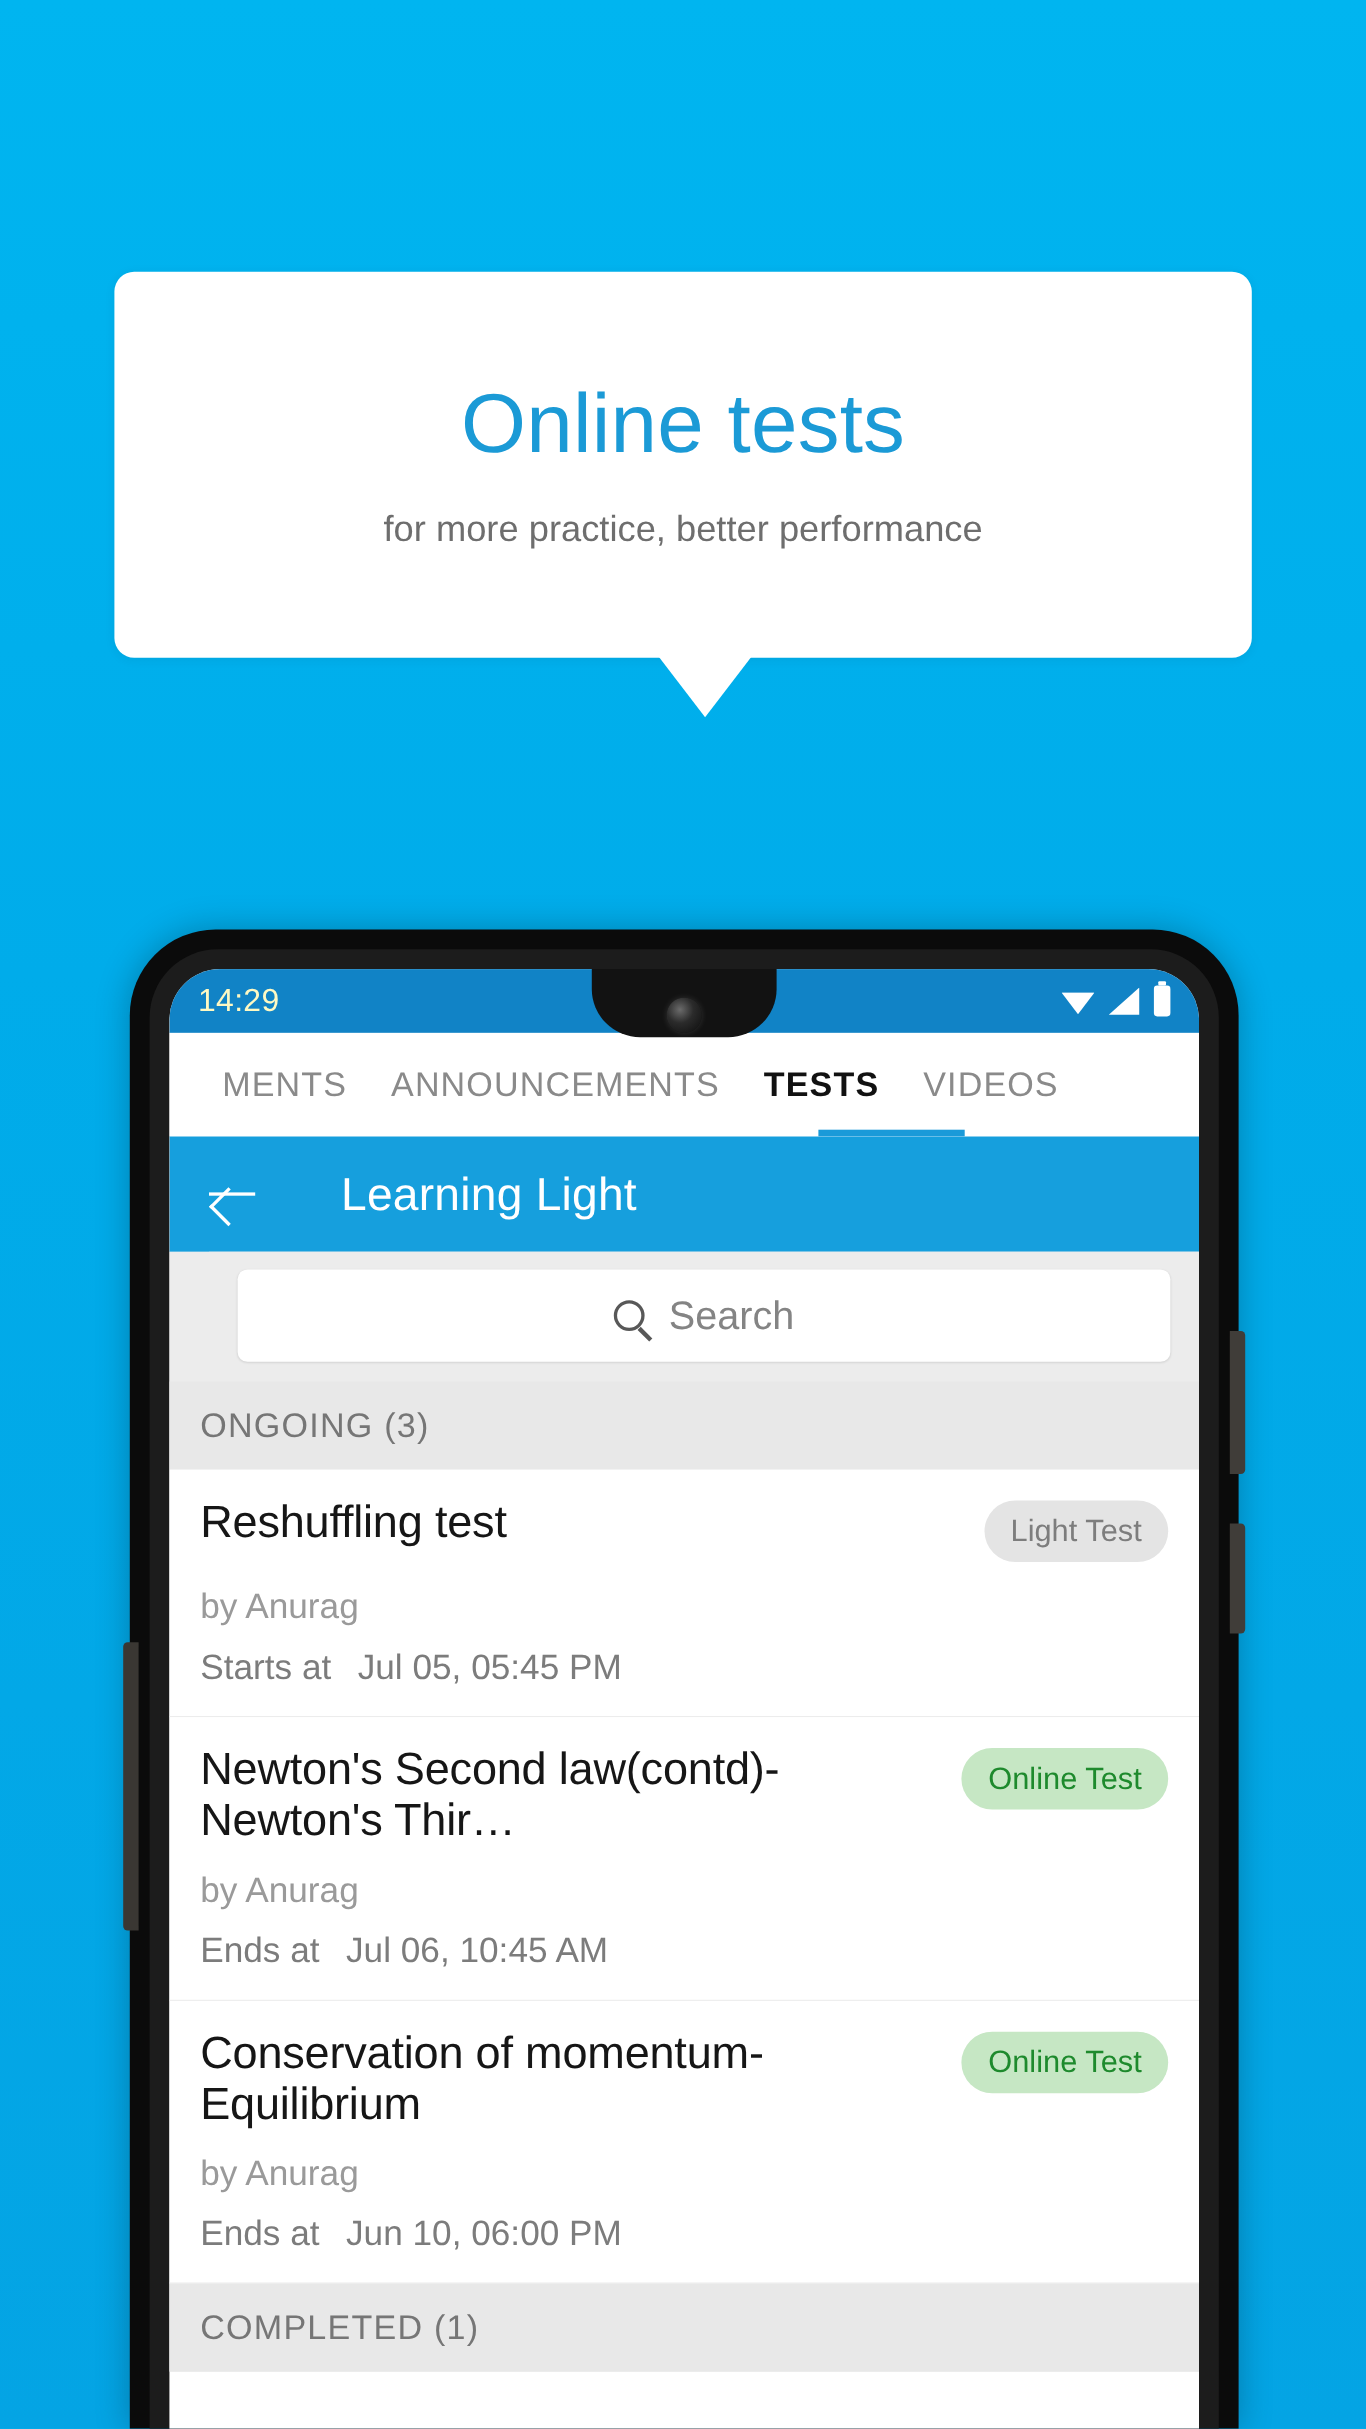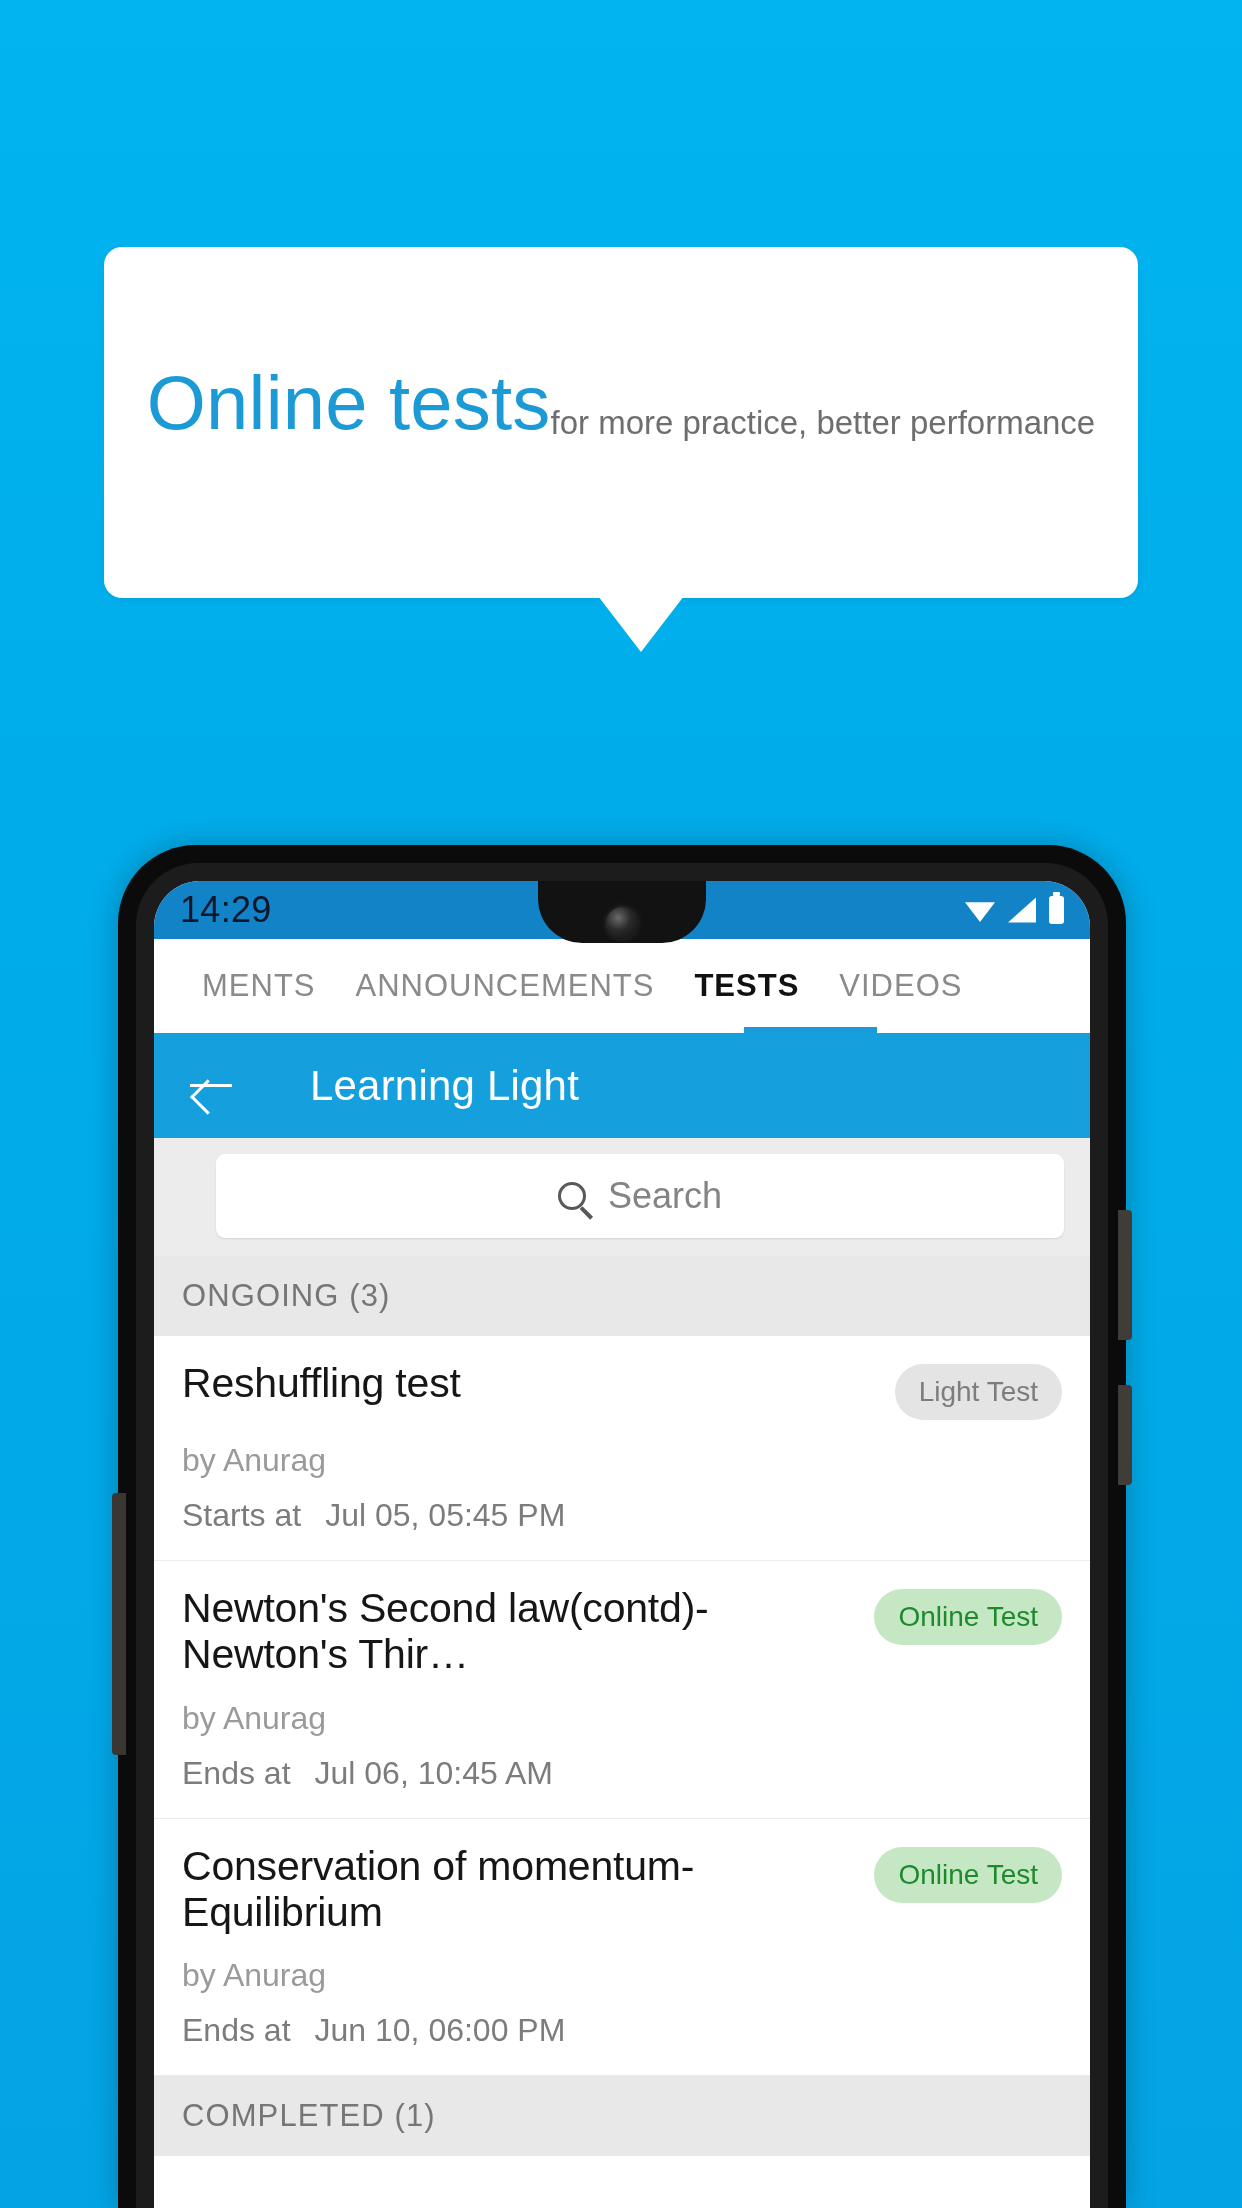--- a/index.html
+++ b/index.html
@@ -18,21 +18,21 @@
   }
 
   
   #promo-card{
     position:absolute;
     left:104px; top:247px;
     width:1034px; height:351px;
     background:#ffffff;
     border-radius:18px;
     box-shadow:0 2px 10px rgba(0,0,0,.06);
-    display:flex; flex-direction:row;
+    display:flex; flex-direction:column;
     align-items:center; justify-content:center;
     z-index:3;
   }
   #promo-title{
     font-size:76px;
     font-weight:400;
     color:#1b9ad6;
     letter-spacing:.2px;
     line-height:1;
     margin-bottom:40px;
@@ -105,21 +105,21 @@
 
   
   #statusbar{
     position:relative;
     height:58px;
     background:#1183c6;
     display:flex; align-items:center;
     padding:0 26px;
   }
   #clock{
-    font-size:36px; color:#0f172a; font-weight:400;
+    font-size:29px; color:#fef9c3; font-weight:400;
     letter-spacing:.3px; z-index:2;
   }
   #status-icons{
     margin-left:auto; display:flex; align-items:center; gap:13px; z-index:2;
   }
   .ico-wifi{
     width:30px; height:24px;
     background:#fff;
     clip-path:polygon(0% 18%,100% 18%,50% 100%);
   }

